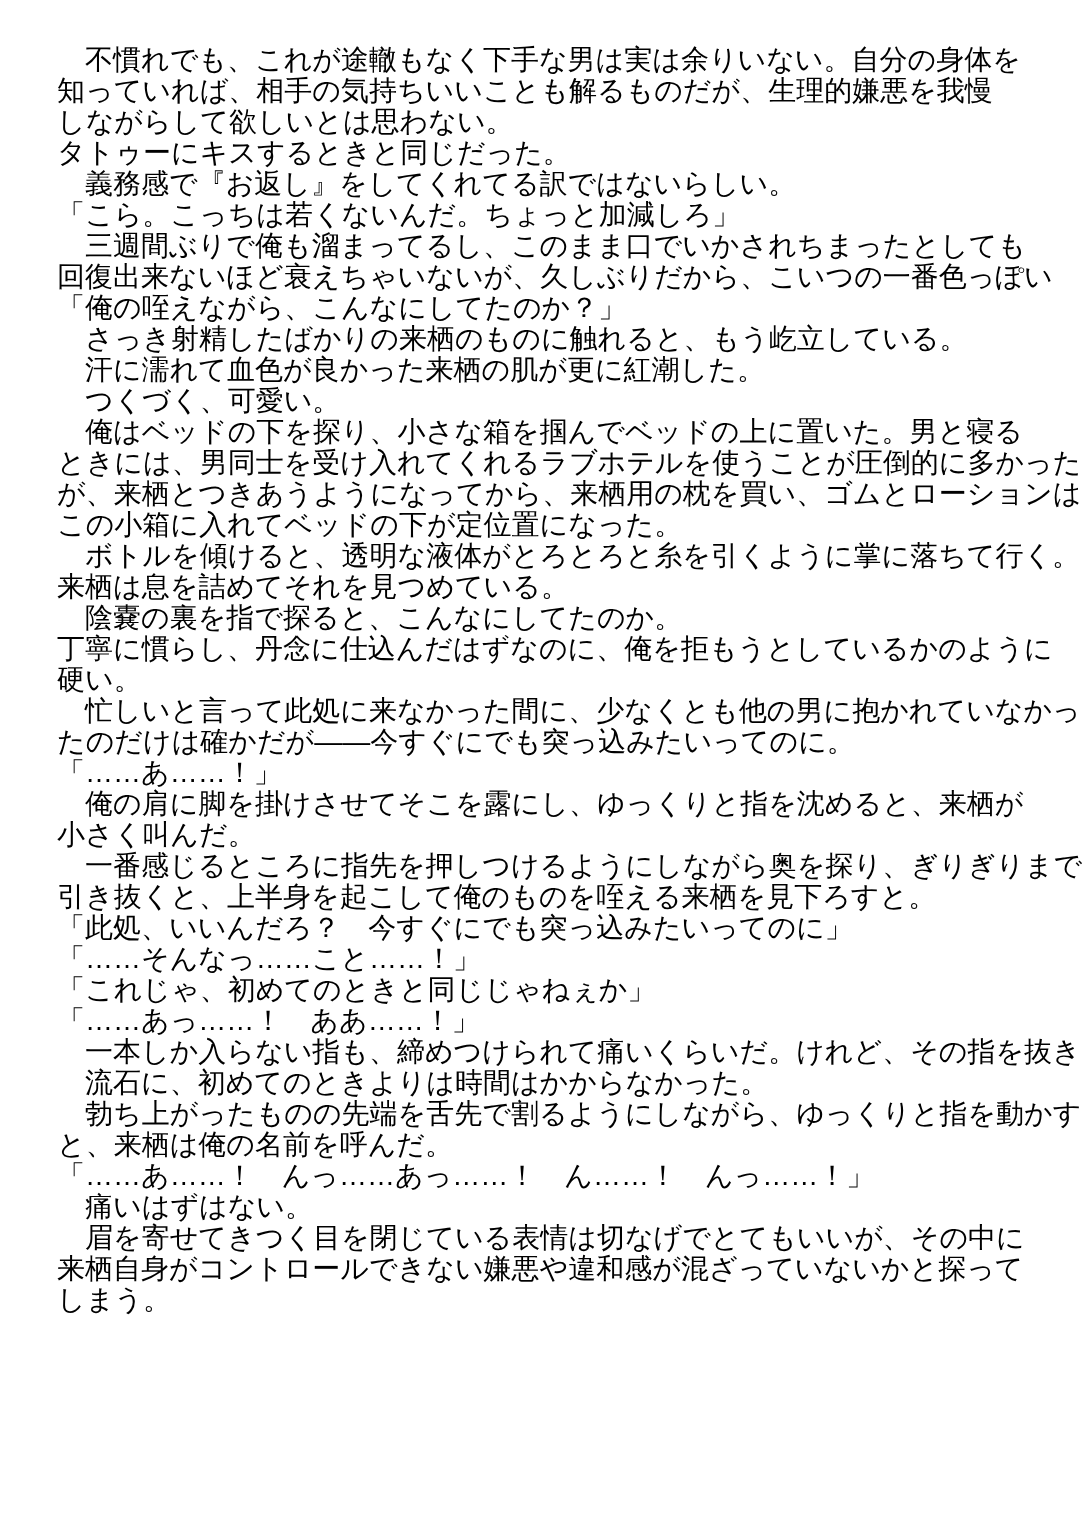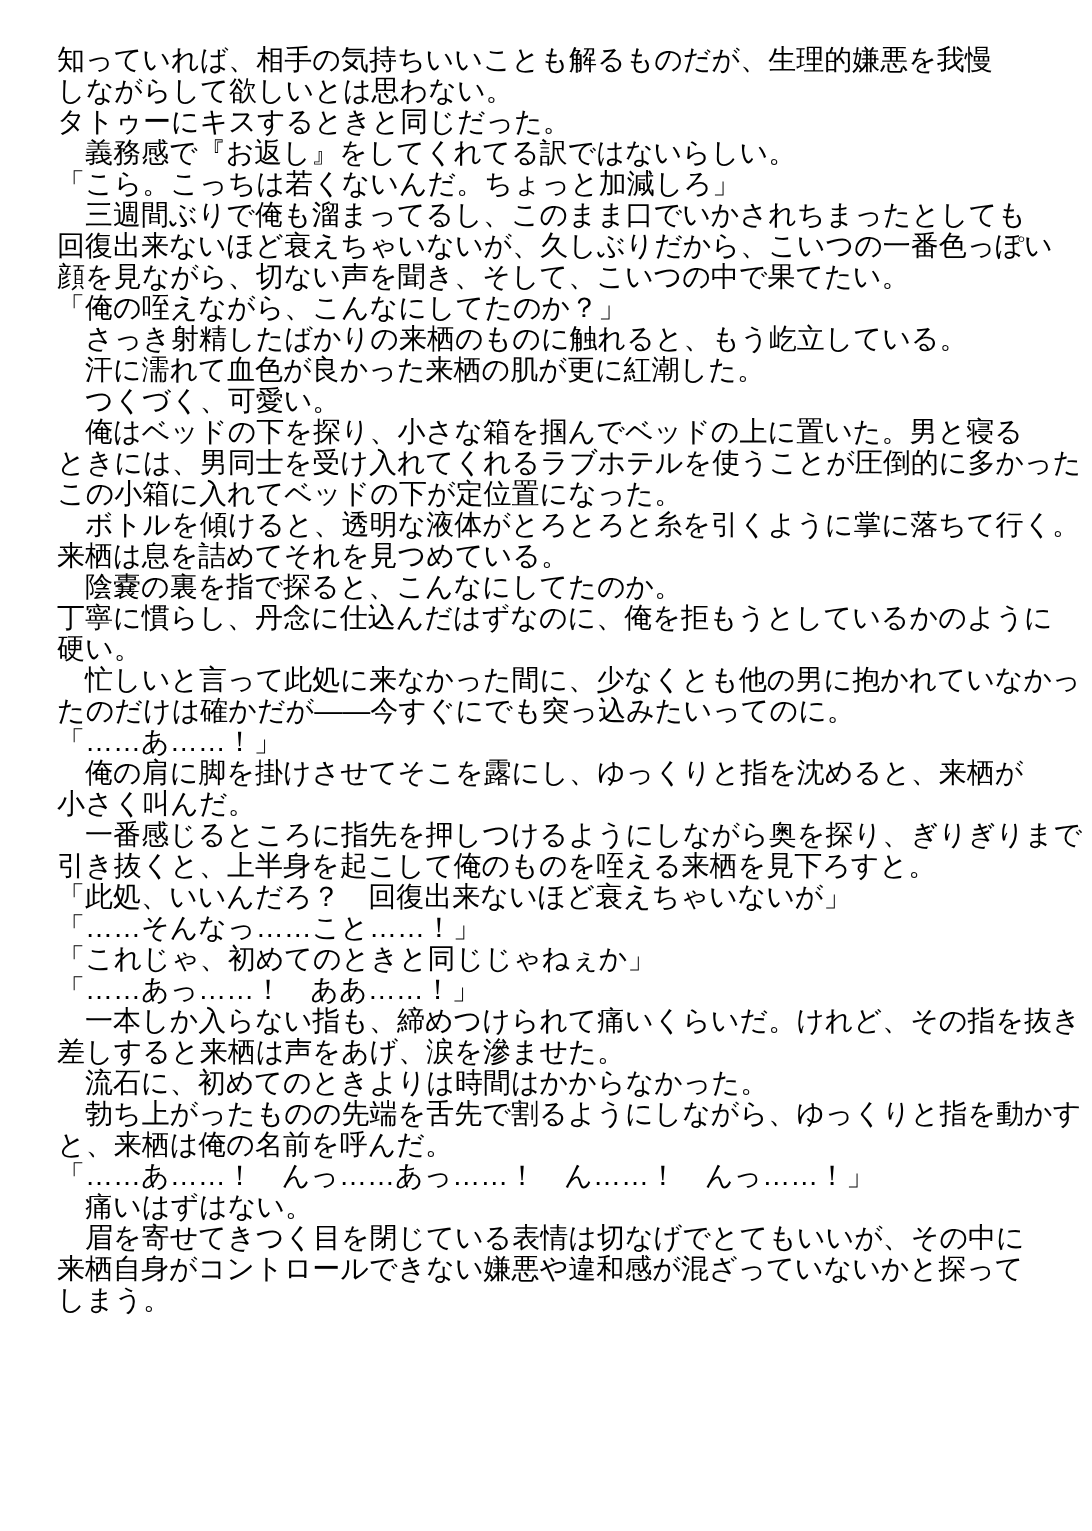--- a/index.html
+++ b/index.html
@@ -28,53 +28,53 @@
     white-space: pre;
     font-weight: 400;
     color: #000000;
   }
 </style>
 </head>
 <body>
 
 <div class="page">
   <div class="text-block">
+      <div class="line">　不慣れでも、これが途轍もなく下手な男は実は余りいない。自分の身体を</div>
       <div class="line">知っていれば、相手の気持ちいいことも解るものだが、生理的嫌悪を我慢</div>
       <div class="line">しながらして欲しいとは思わない。</div>
       <div class="line">タトゥーにキスするときと同じだった。</div>
       <div class="line">　義務感で『お返し』をしてくれてる訳ではないらしい。</div>
       <div class="line">「こら。こっちは若くないんだ。ちょっと加減しろ」</div>
       <div class="line">　三週間ぶりで俺も溜まってるし、このまま口でいかされちまったとしても</div>
       <div class="line">回復出来ないほど衰えちゃいないが、久しぶりだから、こいつの一番色っぽい</div>
-      <div class="line">顔を見ながら、切ない声を聞き、そして、こいつの中で果てたい。</div>
       <div class="line">「俺の咥えながら、こんなにしてたのか？」</div>
       <div class="line">　さっき射精したばかりの来栖のものに触れると、もう屹立している。</div>
       <div class="line">　汗に濡れて血色が良かった来栖の肌が更に紅潮した。</div>
       <div class="line">　つくづく、可愛い。</div>
       <div class="line">　俺はベッドの下を探り、小さな箱を掴んでベッドの上に置いた。男と寝る</div>
       <div class="line">ときには、男同士を受け入れてくれるラブホテルを使うことが圧倒的に多かった</div>
+      <div class="line">が、来栖とつきあうようになってから、来栖用の枕を買い、ゴムとローションは</div>
       <div class="line">この小箱に入れてベッドの下が定位置になった。</div>
       <div class="line">　ボトルを傾けると、透明な液体がとろとろと糸を引くように掌に落ちて行く。</div>
       <div class="line">来栖は息を詰めてそれを見つめている。</div>
       <div class="line">　陰嚢の裏を指で探ると、こんなにしてたのか。</div>
       <div class="line">丁寧に慣らし、丹念に仕込んだはずなのに、俺を拒もうとしているかのように</div>
       <div class="line">硬い。</div>
       <div class="line">　忙しいと言って此処に来なかった間に、少なくとも他の男に抱かれていなかっ</div>
       <div class="line">たのだけは確かだが――今すぐにでも突っ込みたいってのに。</div>
       <div class="line">「……あ……！」</div>
       <div class="line">　俺の肩に脚を掛けさせてそこを露にし、ゆっくりと指を沈めると、来栖が</div>
       <div class="line">小さく叫んだ。</div>
       <div class="line">　一番感じるところに指先を押しつけるようにしながら奥を探り、ぎりぎりまで</div>
       <div class="line">引き抜くと、上半身を起こして俺のものを咥える来栖を見下ろすと。</div>
-      <div class="line">「此処、いいんだろ？　回復出来ないほど衰えちゃいないが」</div>
+      <div class="line">「此処、いいんだろ？　今すぐにでも突っ込みたいってのに」</div>
       <div class="line">「……そんなっ……こと……！」</div>
       <div class="line">「これじゃ、初めてのときと同じじゃねぇか」</div>
       <div class="line">「……あっ……！　ああ……！」</div>
       <div class="line">　一本しか入らない指も、締めつけられて痛いくらいだ。けれど、その指を抜き</div>
-      <div class="line">差しすると来栖は声をあげ、涙を滲ませた。</div>
       <div class="line">　流石に、初めてのときよりは時間はかからなかった。</div>
       <div class="line">　勃ち上がったものの先端を舌先で割るようにしながら、ゆっくりと指を動かす</div>
       <div class="line">と、来栖は俺の名前を呼んだ。</div>
       <div class="line">「……あ……！　んっ……あっ……！　ん……！　んっ……！」</div>
       <div class="line">　痛いはずはない。</div>
       <div class="line">　眉を寄せてきつく目を閉じている表情は切なげでとてもいいが、その中に</div>
       <div class="line">来栖自身がコントロールできない嫌悪や違和感が混ざっていないかと探って</div>
       <div class="line">しまう。</div>
     </div>
 </div>

